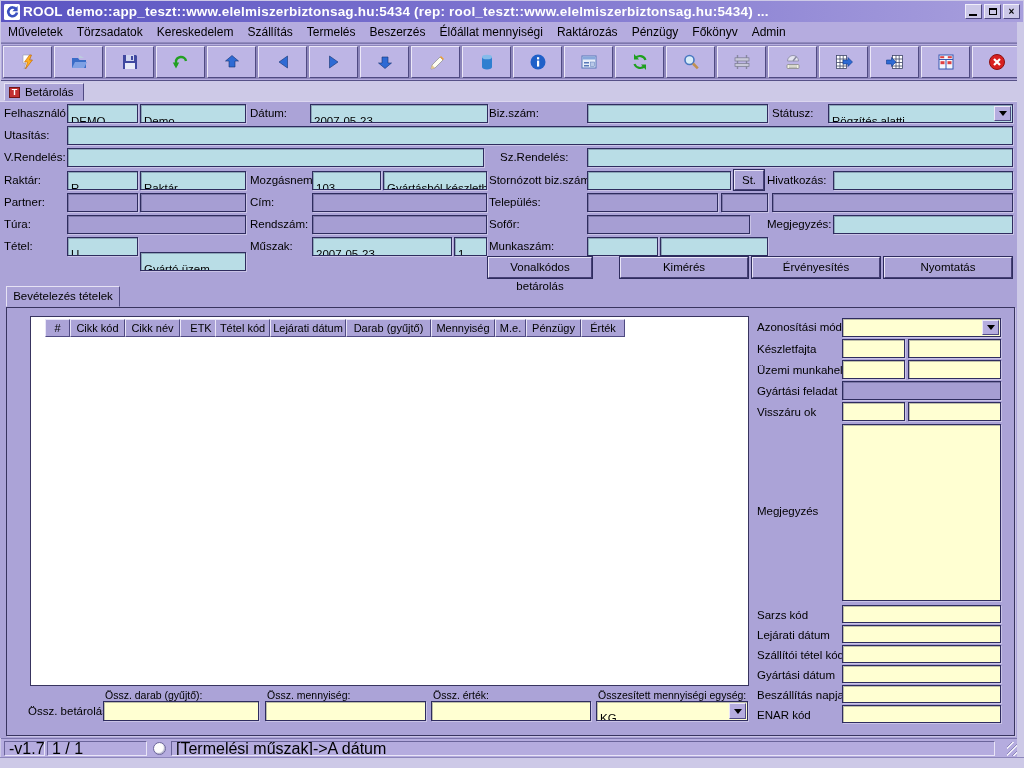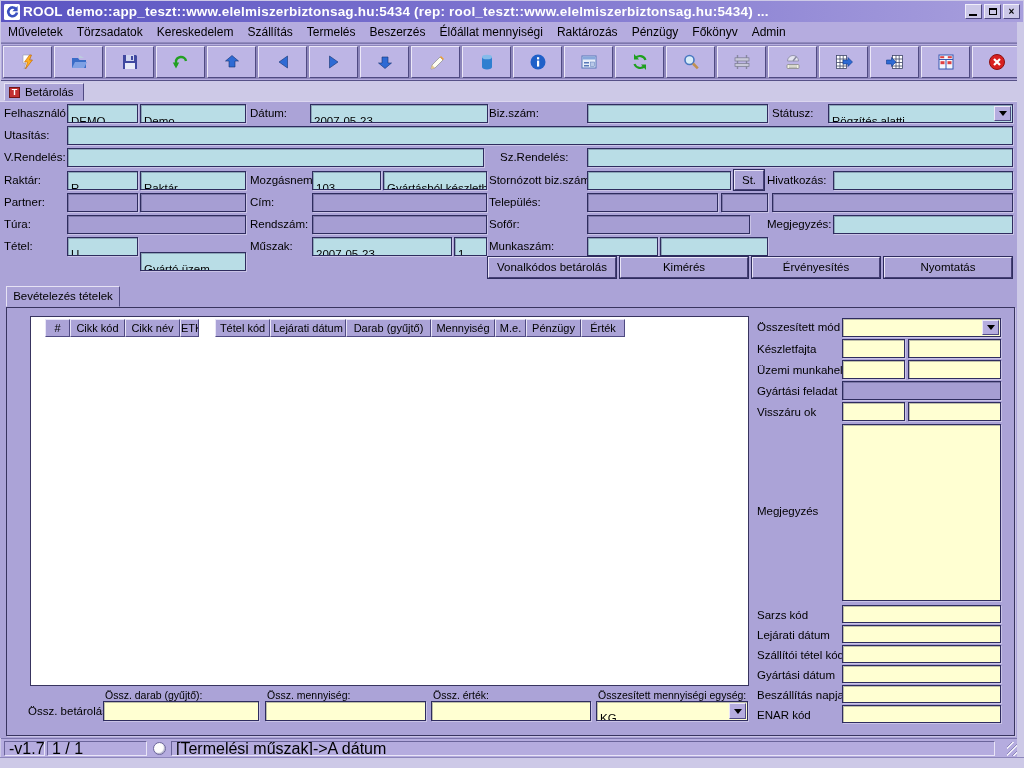--- a/index.html
+++ b/index.html
@@ -388,31 +388,31 @@
   <span class="lbl" style="left:4px;top:237px">Tétel:</span>
   <div class="fld cy" style="left:67px;top:237px;width:71px">U</div>
   <div class="fld cy" style="left:140px;top:252px;width:106px">Gyártó üzem</div>
   <span class="lbl" style="left:250px;top:237px">Műszak:</span>
   <div class="fld cy" style="left:312px;top:237px;width:140px">2007-05-23</div>
   <div class="fld cy" style="left:454px;top:237px;width:33px">1</div>
   <span class="lbl" style="left:489px;top:237px">Munkaszám:</span>
   <div class="fld cy" style="left:587px;top:237px;width:71px"></div>
   <div class="fld cy" style="left:660px;top:237px;width:108px"></div>
 
-  <div class="pbtn" style="left:488px;top:257px;width:128px;height:21px;line-height:19px">Vonalkódos betárolás</div>
+  <div class="pbtn" style="left:488px;top:257px;width:104px;height:21px;line-height:19px">Vonalkódos betárolás</div>
   <div class="pbtn" style="left:620px;top:257px;width:128px;height:21px;line-height:19px">Kimérés</div>
   <div class="pbtn" style="left:752px;top:257px;width:128px;height:21px;line-height:19px">Érvényesítés</div>
   <div class="pbtn" style="left:884px;top:257px;width:128px;height:21px;line-height:19px">Nyomtatás</div>
 
   <div class="subtab" style="left:6px;width:114px">Bevételezés tételek</div>
 
   <div class="mainpanel"></div>
   <div class="gridarea"></div>
 
-  <span class="lbl" style="left:757px;top:318px">Összesített mód</span>
+  <span class="lbl" style="left:757px;top:318px">Azonosítási mód</span>
   <div class="fld yl dd" style="left:842px;top:318px;width:159px">
     <span></span>
     <span class="ddbtn">
         <span class="dda"></span>
       </span>
   </div>
   <span class="lbl" style="left:757px;top:340px">Készletfajta</span>
   <div class="fld yl" style="left:842px;top:339px;width:63px"></div>
   <div class="fld yl" style="left:908px;top:339px;width:93px"></div>
   <span class="lbl" style="left:757px;top:361px">Üzemi munkahely</span>
@@ -458,21 +458,21 @@
     <span class="spanel" style="left:46px;width:100px">1 / 1</span>
     <span class="sradio" style="left:152px"></span>
     <span class="spanel" style="left:170px;width:824px">[Termelési műszak]-&gt;A dátum</span>
     <span class="grip"></span>
   </div>
   <div class="bottom-frame"></div>
   <div class="right-frame"></div>
 <div class="th" style="left: 45px; width: 25px;">#</div>
     <div class="th" style="left: 70px; width: 55px;">Cikk kód</div>
     <div class="th" style="left: 125px; width: 55px;">Cikk név</div>
-    <div class="th" style="left: 180px; width: 19px;">ETK</div>
+    <div class="th" style="left: 180px; width: 42px;">ETK</div>
     <div class="th" style="left: 215px; width: 55px;">Tétel kód</div>
     <div class="th" style="left: 270px; width: 76px;">Lejárati dátum</div>
     <div class="th" style="left: 346px; width: 85px;">Darab (gyűjtő)</div>
     <div class="th" style="left: 431px; width: 64px;">Mennyiség</div>
     <div class="th" style="left: 495px; width: 31px;">M.e.</div>
     <div class="th" style="left: 526px; width: 55px;">Pénzügy</div>
     <div class="th" style="left: 581px; width: 44px;">Érték</div>
   </div>
 
 </body></html>

